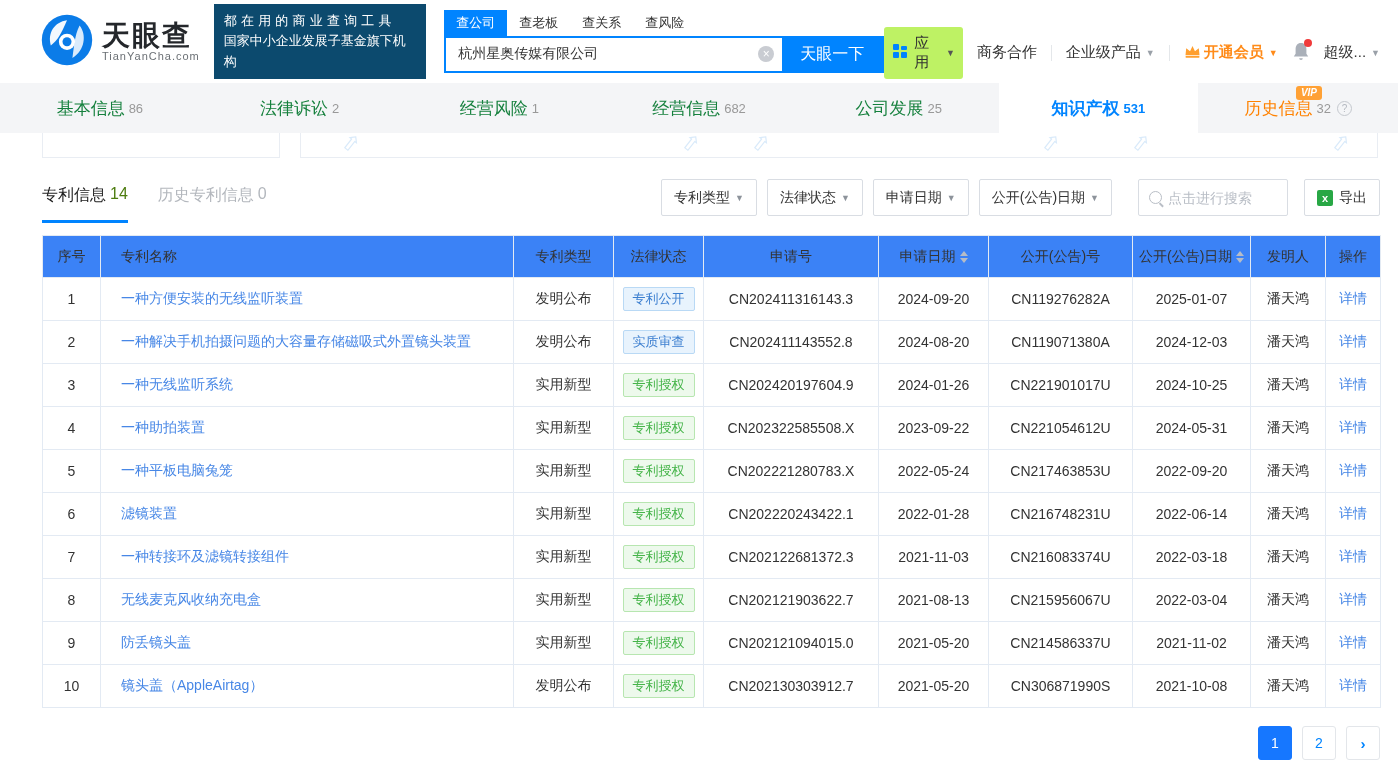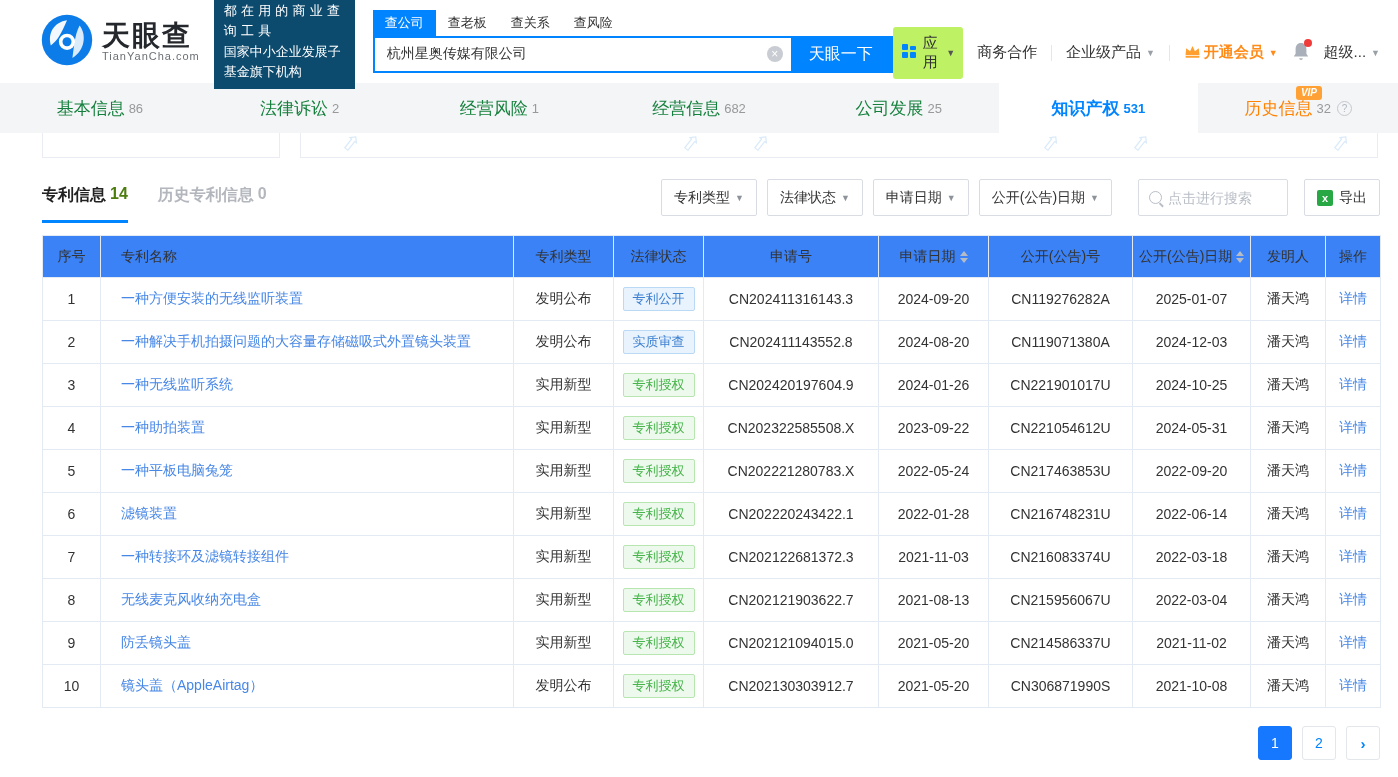--- a/index.html
+++ b/index.html
@@ -10,21 +10,21 @@
   .header { height:83px; display:flex; align-items:center; padding:0 18px 0 40px; background:#fff; }
   .logo { display:flex; align-items:center; gap:8px; cursor:pointer; }
   .logo-brand { font-size:28px; font-weight:bold; color:#24272b; letter-spacing:2px; line-height:1.05; }
   .logo-domain { font-size:11px; color:#6b7075; letter-spacing:1px; }
   .slogan { margin-left:14px; background:#0c4a6e; color:#fff; padding:7px 10px; font-size:13px; line-height:1.55; }
   .slogan div:first-child { letter-spacing:4.2px; }
   .search-area { margin-left:18px; }
   .search-tabs { display:flex; align-items:flex-end; height:25px; }
   .search-tab { font-size:13px; color:#333; padding:4px 12px; cursor:pointer; }
   .search-tab.active { background:#0084ff; color:#fff; }
-  .search-bar { display:flex; border:2px solid #0084ff; width:520px; height:37px; }
+  .search-bar { display:flex; border:2px solid #0084ff; width:440px; height:37px; }
   .search-bar input { flex:1; border:none; outline:none; font-size:14px; color:#333; padding:0 30px 0 12px;
     font-family:inherit; }
   .clear-btn { position:absolute; right:110px; top:50%; transform:translateY(-50%); width:16px; height:16px;
     background:#c9ccd2; color:#fff; border-radius:50%; font-size:12px; line-height:16px; text-align:center; cursor:pointer; }
   .search-bar-wrap { position:relative; }
   .search-btn { width:100px; background:#0084ff; color:#fff; border:none; font-size:16px; cursor:pointer; font-family:inherit; }
   .top-menu { margin-left:auto; display:flex; align-items:center; gap:14px; margin-top:22px; }
   .apps-chip { display:flex; align-items:center; gap:6px; background:#bef264; padding:7px 8px; border-radius:3px;
     font-size:15px; color:#333; cursor:pointer; }
   .menu-item { font-size:15px; color:#333; cursor:pointer; display:inline-flex; align-items:center; gap:3px; white-space:nowrap; }
@@ -53,21 +53,21 @@
   .cards-strip { height:26px; position:relative; background:#fff; }
   .pcard { position:absolute; top:0; height:25px; background:#fff; border:1px solid #e9edf3; border-top:none; overflow:hidden; }
   .pcard.left { left:42px; width:238px; }
   .pcard.right { left:300px; width:1078px; }
   .wm { position:absolute; color:#d9eafa; font-size:22px; top:-2px; transform:rotate(38deg); user-select:none; }
 
   
   .content { padding:20px 18px 0 42px; }
   .toolbar { display:flex; align-items:flex-start; justify-content:space-between; margin-bottom:12px; }
   .sub-tabs { display:flex; gap:30px; padding-top:6px; }
-  .sub-tab { font-size:16px; padding-bottom:14px; cursor:pointer; display:flex; gap:4px;font-weight:bold; }
+  .sub-tab { font-size:16px; padding-bottom:14px; cursor:pointer; display:flex; gap:4px; }
   .sub-tab .t { color:#222; } .sub-tab .c { color:#4d7c0f; }
   .sub-tab.active { border-bottom:3px solid #0084ff; }
   .sub-tab.inactive .t, .sub-tab.inactive .c { color:#b3b7bd; }
   .filters { display:flex; gap:10px; }
   .filter-btn { height:37px; border:1px solid #d9dde3; background:#fff; border-radius:2px; padding:0 12px;
     font-size:14px; color:#333; display:flex; align-items:center; gap:5px; cursor:pointer; }
   .fcaret { font-size:9px; color:#8d939b; }
   .mini-search { height:37px; width:150px; border:1px solid #d9dde3; border-radius:2px; display:flex; align-items:center;
     padding:0 10px; gap:6px;margin-left:16px; }
   .mini-search input { border:none; outline:none; width:100%; font-size:14px; color:#333; font-family:inherit; }

